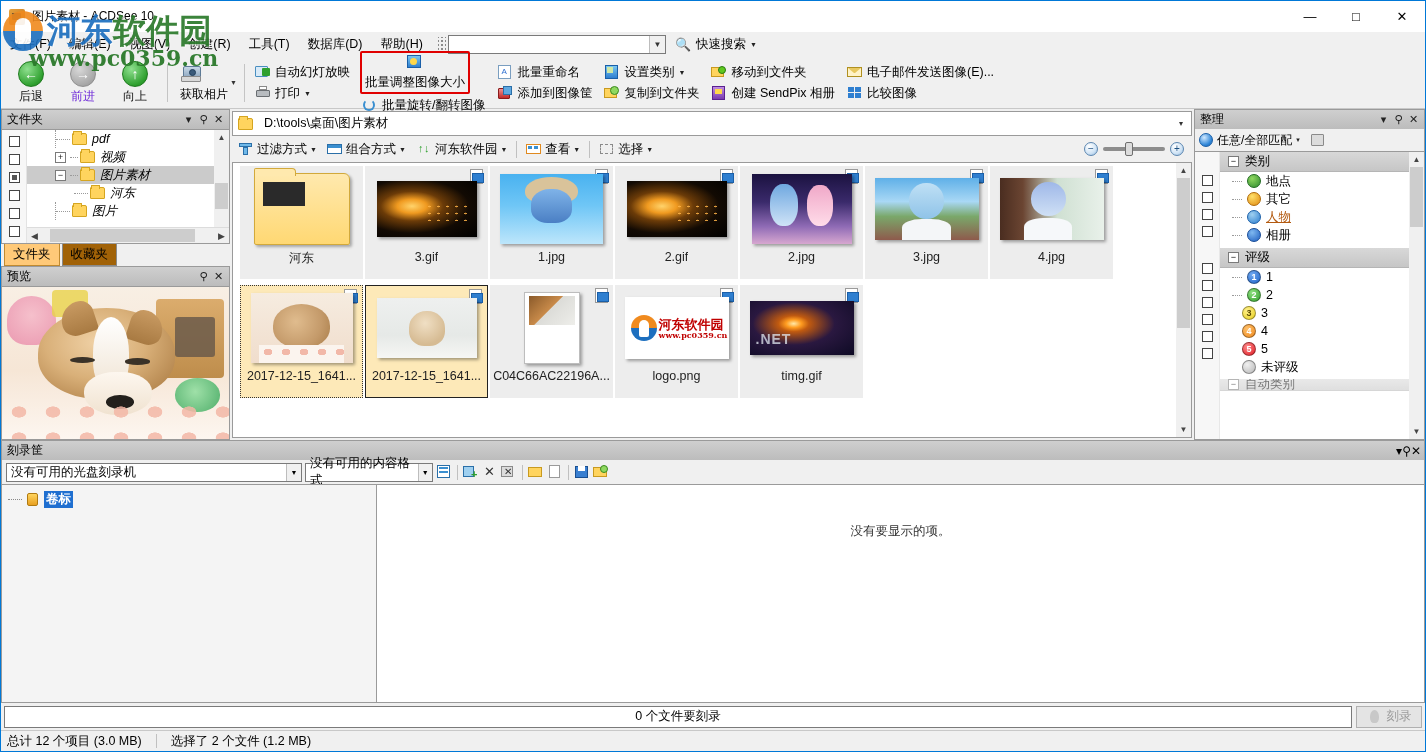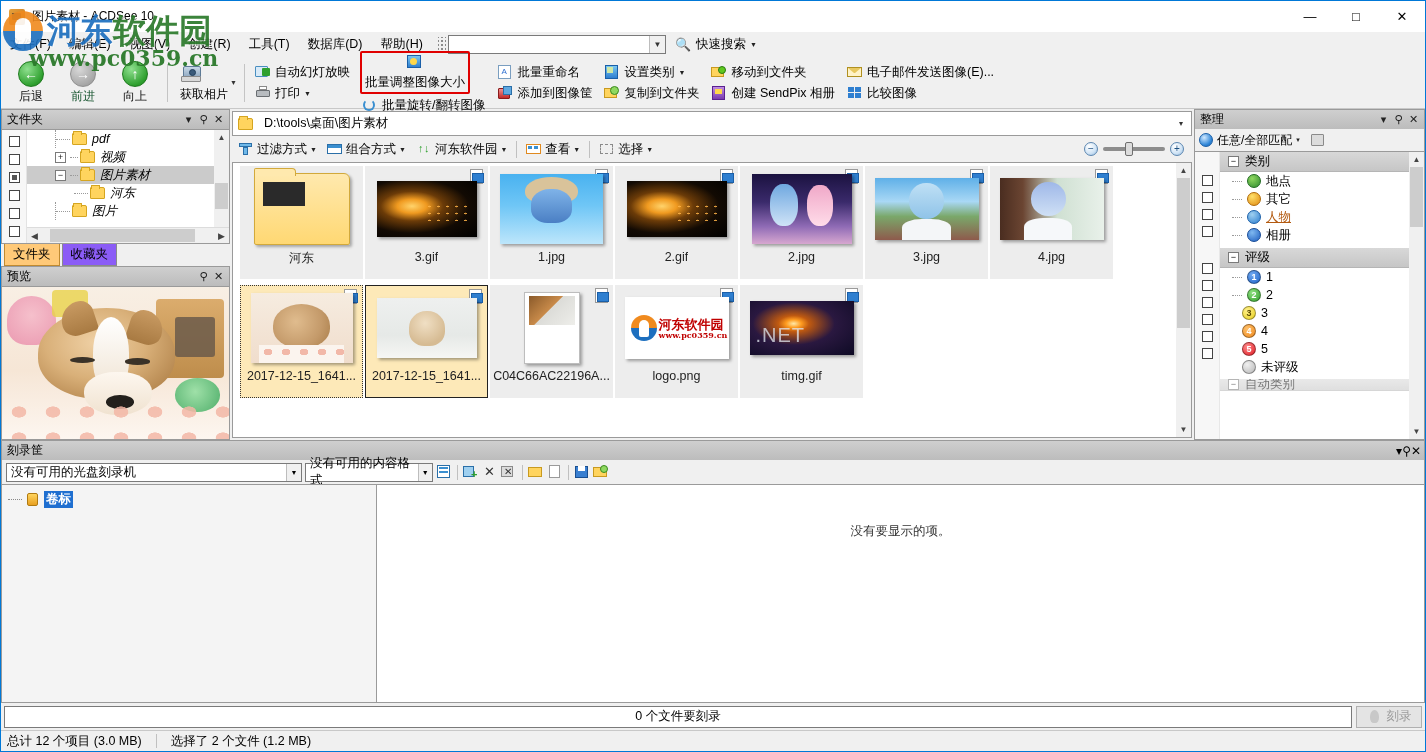--- a/index.html
+++ b/index.html
@@ -92,21 +92,21 @@
 
   
   .toolbar {
     height: 52px; background:#f0f0f0; display:flex; align-items:center;
     border-bottom:1px solid #c8c8c8; flex:0 0 auto; position:relative; padding-left:4px;
   }
   .nav-btn {
     width:52px; display:flex; flex-direction:column; align-items:center; gap:1px;
     font-size:12px; color:#111; cursor:default;
   }
-  .nav-btn.disabled { color:#14532d; }
+  .nav-btn.disabled { color:#6d28d9; }
   .circle-ico {
     width:26px; height:26px; border-radius:50%;
     background: radial-gradient(circle at 35% 30%, #8fe08f, #2fa02f 70%, #1a7a1a);
     border:1px solid #1d7a1d; position:relative;
   }
   .circle-ico.gray {
     background: radial-gradient(circle at 35% 30%, #d8d8d8, #a8a8a8 70%, #8f8f8f);
     border-color:#8f8f8f;
   }
   .circle-ico::after {
@@ -185,21 +185,21 @@
   .vscroll {
     position:absolute; right:0; top:0; bottom:0; width:15px; background:#f0f0f0;
     display:flex; flex-direction:column; align-items:center;
   }
   .vs-arrow { height:15px; width:15px; display:flex; align-items:center; justify-content:center; font-size:8px; color:#444; }
   .vs-track { flex:1; width:15px; position:relative; }
   .vs-thumb { position:absolute; width:13px; left:1px; background:#cdcdcd; }
 
   .tabs-row { height:22px; background:#f0f0f0; display:flex; align-items:flex-end; gap:2px; padding-left:3px; flex:0 0 auto; }
   .ftab {
-    padding:2px 8px; font-size:12.5px; border:1px solid #8a8a8a; background:#8b5cf6; color:#000;
+    padding:2px 8px; font-size:12.5px; border:1px solid #8a8a8a; background:#a16207; color:#000;
   }
   .ftab.active { background:#ffc978; border-color:#c08a30; }
 
   
   .preview-img { width:100%; height:100%; position:relative; overflow:hidden;
     background:linear-gradient(#f7ece2,#f3ded0); }
 
   
   .addrbar {
     height:25px; background:#fff; border:1px solid #9a9a9a; margin:2px 2px 0 2px;
@@ -361,21 +361,21 @@
   .logo-mini .lm-circ::after {
     content:""; position:absolute; left:8px; top:5px; width:10px; height:17px;
     background:#fff; border-radius:5px 5px 2px 2px;
   }
   .logo-mini .lm-txt { display:flex; flex-direction:column; line-height:1; }
   .logo-mini .lm-cn { font-family:"DejaVu Serif",serif; font-weight:bold; font-size:13px; color:#c00000; }
   .logo-mini .lm-url { font-family:"DejaVu Serif",serif; font-weight:bold; font-size:8px; color:#c00000; }
 
   .net-txt {
     position:absolute; left:6px; bottom:8px; font-family:"Liberation Sans",sans-serif;
-    font-weight:normal; font-size:20px; color:rgba(225,232,240,.75); letter-spacing:1px;
+    font-weight:bold; font-size:14px; color:rgba(225,232,240,.75); letter-spacing:1px;
   }
 
   
   .org-toolbar { height:22px; background:#f0f0f0; display:flex; align-items:center; gap:4px;
     padding:0 4px; border-left:1px solid #9a9a9a; border-right:1px solid #9a9a9a; flex:0 0 auto; }
   .globe {
     width:14px; height:14px; border-radius:50%;
     background:radial-gradient(circle at 35% 30%, #cfe8ff, #2f86d8 65%, #1a5fa8);
     border:1px solid #1a5fa8;
   }

